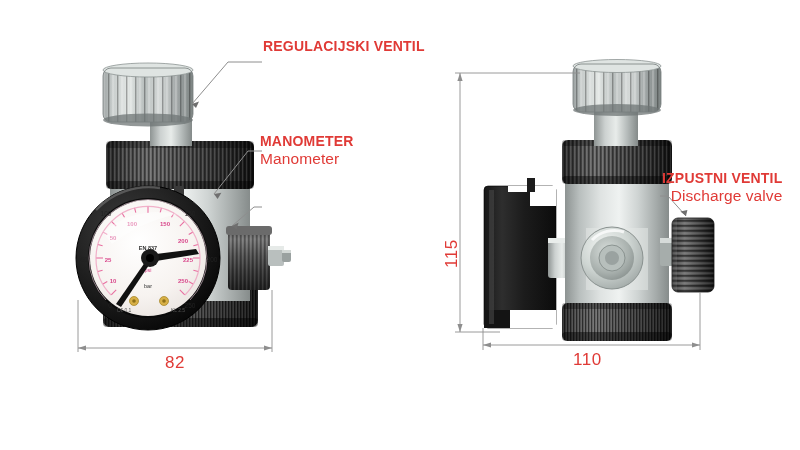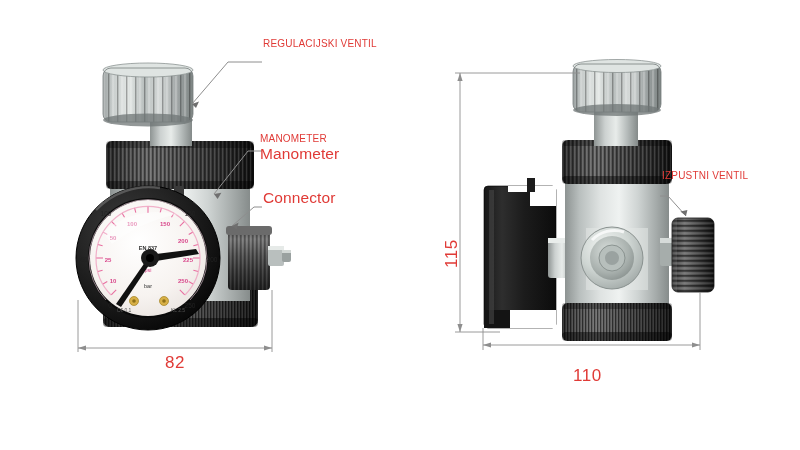--- a/index.html
+++ b/index.html
@@ -20,22 +20,22 @@
   }
   
   .callout {
     position: absolute;
     color: #e03a36;
     line-height: 1.18;
     white-space: nowrap;
     user-select: none;
   }
   .callout .cap {
-    font-size: 10px;
-    font-weight: 400;
+    font-size: 14px;
+    font-weight: 700;
     letter-spacing: 0.2px;
     display: block;
   }
   .callout .low {
     font-size: 15.5px;
     font-weight: 500;
     letter-spacing: 0.1px;
     display: block;
   }
   
@@ -416,27 +416,27 @@
     <div class="callout" style="left:263px; top:38px;">
       <span class="cap">REGULACIJSKI VENTIL</span>
     </div>
 
     <div class="callout" style="left:260px; top:133px;">
       <span class="cap">MANOMETER</span>
       <span class="low">Manometer</span>
     </div>
 
     <div class="callout" style="left:263px; top:189px;">
-      <span class="low">Connector</span>
     </div>
 
     <div class="callout" style="left:662px; top:170px;text-align:right;">
       <span class="cap">IZPUSTNI VENTIL</span>
+      <span class="low">Discharge valve</span>
     </div>
 
     <div class="dimtext" style="left:165px; top:353px;">82</div>
 
     <div class="dimtext vert" style="left:439px; top:245px; width:26px; text-align:center;">115</div>
 
-    <div class="dimtext" style="left:573px; top:366px;">110</div>
+    <div class="dimtext" style="left:573px; top:350px;">110</div>
 
   </div>
 </div>
 
 </body></html>

